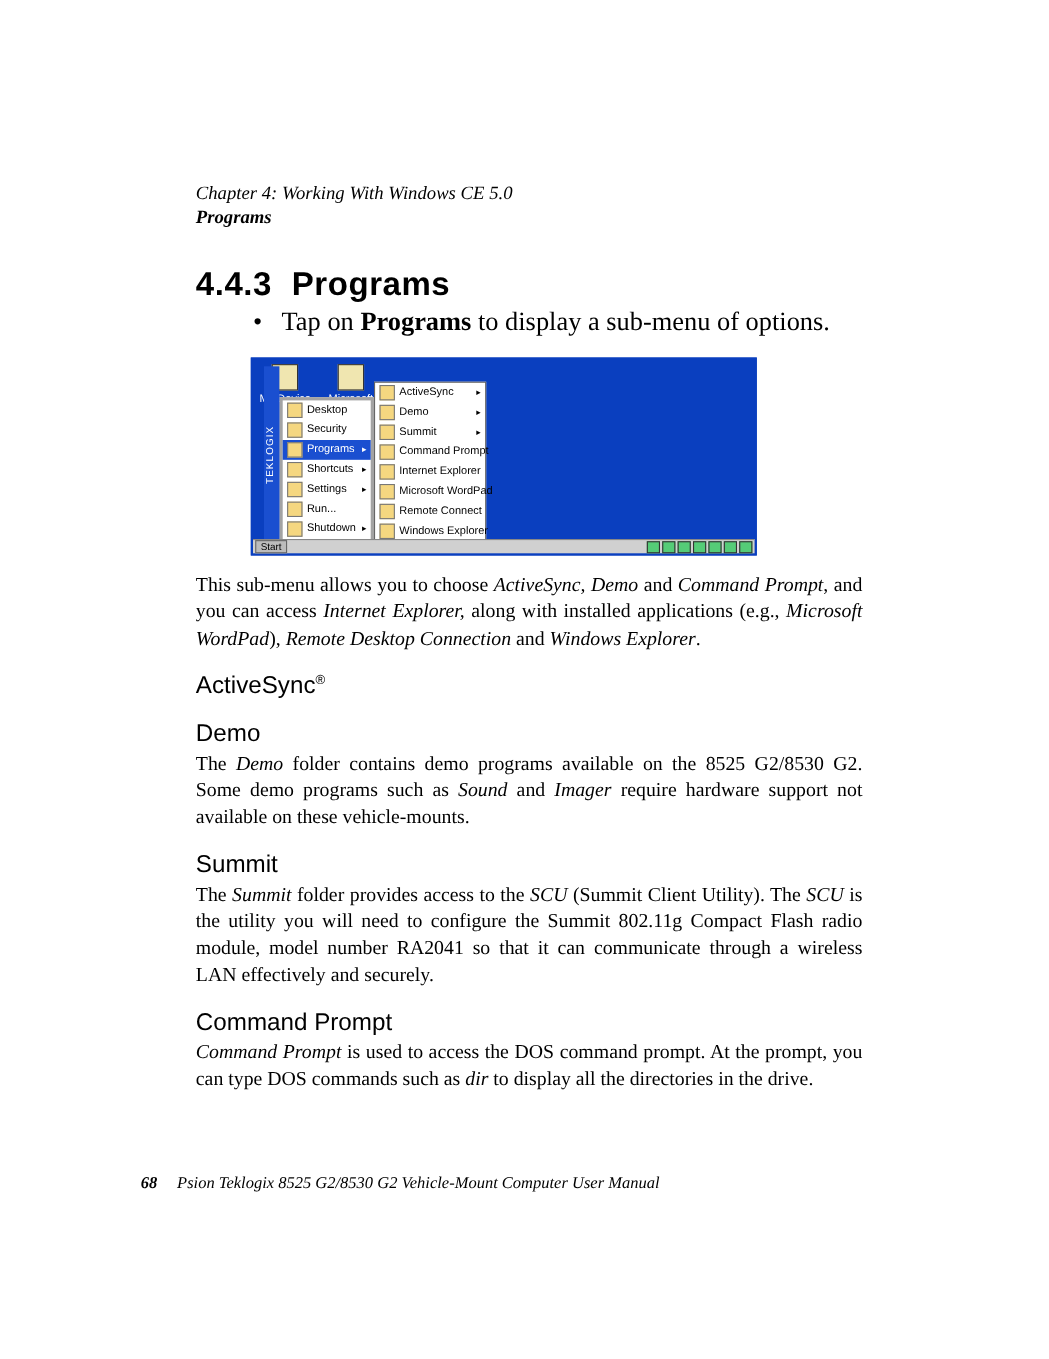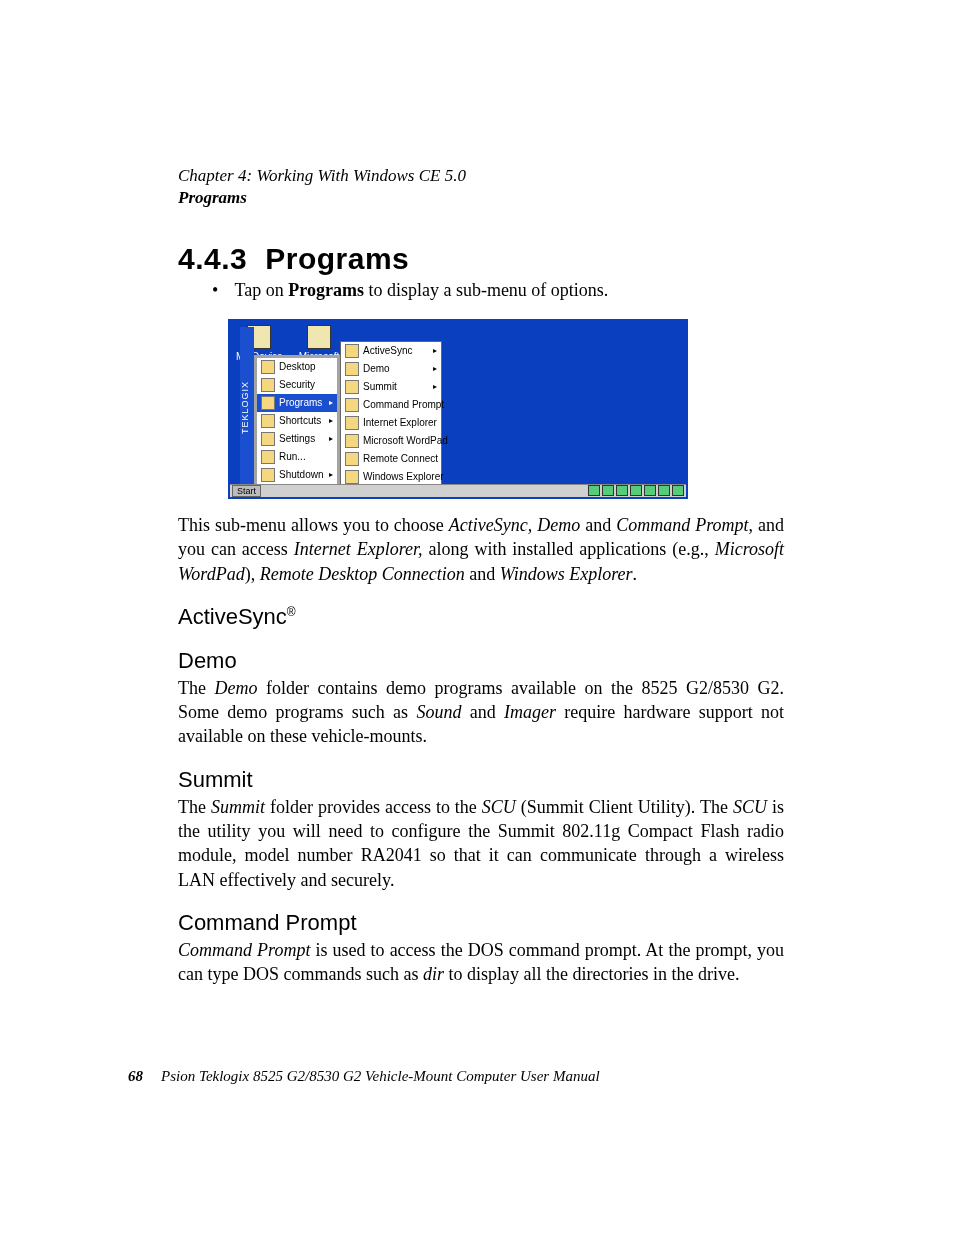--- a/index.html
+++ b/index.html
@@ -28,22 +28,22 @@
   .sec-num {
     font-family: "Trebuchet MS", "Arial Narrow", Arial, sans-serif;
     font-weight: 600;
     font-size: 30px;
     letter-spacing: 0.5px;
     margin-top: 34px;
     margin-bottom: 4px;
   }
   .sec-num .inum { margin-right: 18px; text-align: center; }
   .bullet-line {
-    font-size: 18px;
-    margin-left: 34px;
+    font-size: 24px;
+    margin-left: 52px;
   }
   .bullet-line .bull { margin-right: 12px; }
   .screenshot {
     margin-top: 18px;
     margin-left: 50px;
     margin-bottom: 14px;
     width: 460px;
     height: 180px;
     border: 2px solid #0a3fbf;
     background: #0a3fbf;
@@ -126,21 +126,21 @@
     align-self: flex-start;
     margin-top: 14px;
   }
   .taskbar {
     position: absolute;
     left: 0; right: 0; bottom: 0;
     height: 12px;
     background: #d0d0d0;
     border-top: 1px solid #888;
     display: flex;
-    align-items: flex-start;
+    align-items: flex-end;
     font-size: 9px;
     padding: 0 2px;
     justify-content: space-between;
   }
   .startbtn {
     background: #bcbcbc;
     border: 1px solid #666;
     padding: 0 4px;
   }
   .tray { display: flex; gap: 2px; }

